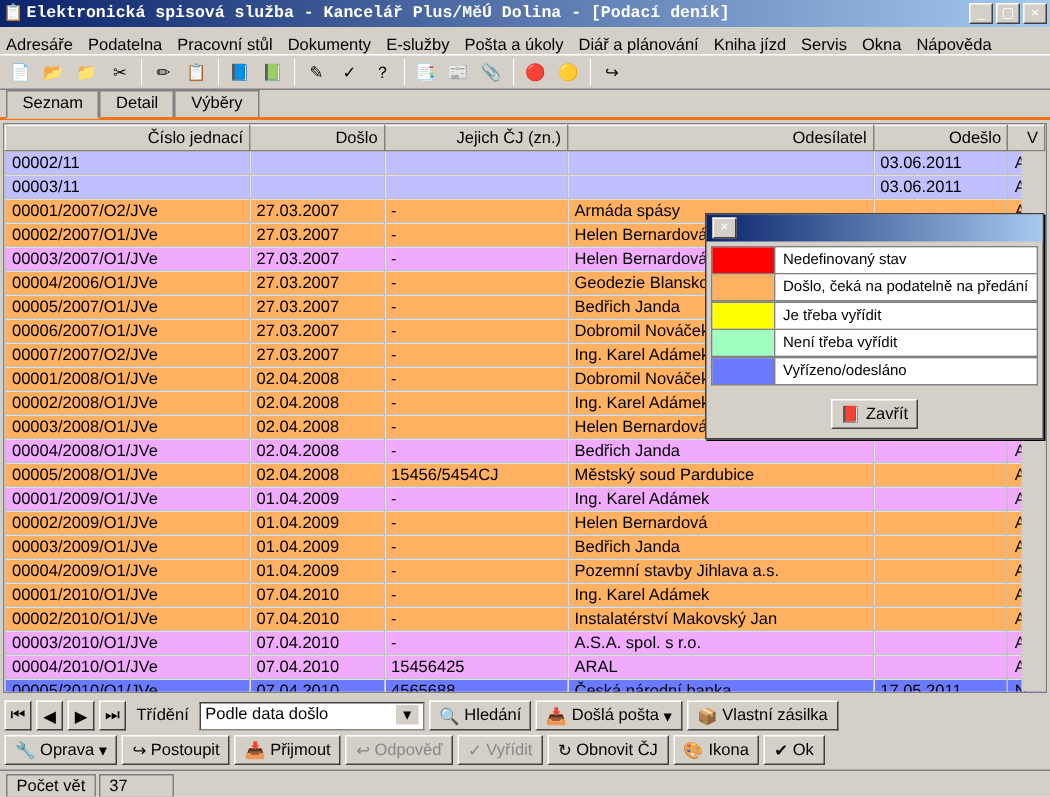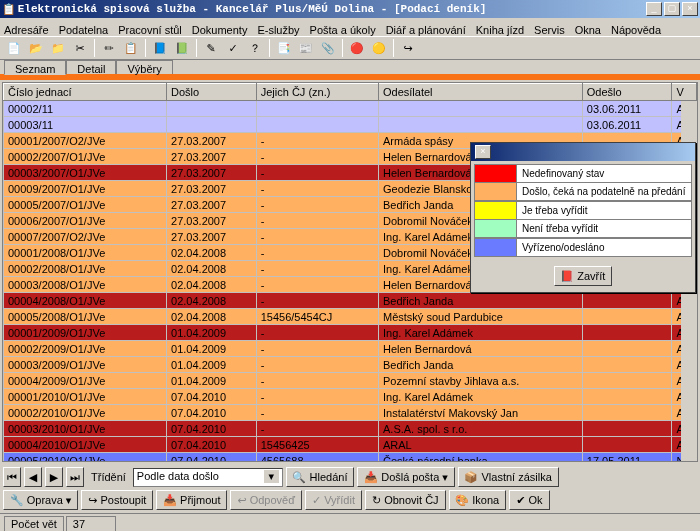--- a/index.html
+++ b/index.html
@@ -5,31 +5,31 @@
 * { margin: 0; padding: 0; box-sizing: border-box; font-family: "Tahoma", sans-serif; font-size: 11px; }
 body { background: #d4d0c8; width: 700px; height: 531px; overflow: hidden; position: relative; }
 .titlebar { background: linear-gradient(to right, #0a246a, #a6caf0); color: #fff; height: 18px; display: flex; align-items: center; padding: 0 2px; }
 .titlebar-text { flex: 1; padding-left: 2px; font-weight: bold; font-family: Liberation Mono, monospace; }
 .win-btn { width: 16px; height: 14px; background: #d4d0c8; border: 1px solid #fff; border-right-color: #404040; border-bottom-color: #404040; margin-left: 2px; text-align: center; line-height: 11px; font-size: 9px; font-family: Arial; }
 .menubar { background: #d4d0c8; height: 18px; display: flex; align-items: flex-end; padding: 0 4px; gap: 10px; }
 .menubar span { cursor: default; }
 .toolbar { background: #d4d0c8; height: 24px; border-top: 1px solid #fff; border-bottom: 1px solid #808080; display: flex; align-items: center; padding: 0 4px; gap: 2px; }
 .tb-btn { width: 20px; height: 20px; display: inline-flex; align-items: center; justify-content: center; }
 .tb-sep { width: 1px; height: 18px; background: #808080; border-right: 1px solid #fff; margin: 0 2px; }
-.tabs-row { background: #d4d0c8; height: 20px; display: flex; padding-left: 4px; gap: 0; border-bottom: 6px solid #f97316; }
+.tabs-row { background: #d4d0c8; height: 20px; display: flex; padding-left: 4px; gap: 0; border-bottom: 2px solid #f97316; }
 .tab { padding: 2px 10px; border: 1px solid #808080; border-bottom: none; background: #d4d0c8; }
 .tab.active { background: #d4d0c8; border-bottom: 1px solid #d4d0c8; margin-bottom: -1px; }
 .grid-wrap { position: relative; height: 380px; border: 1px solid #808080; margin: 2px; background: #fff; overflow: hidden; }
 .grid { width: 100%; border-collapse: collapse; table-layout: fixed; }
-.grid th { background: #d4d0c8; border: 1px solid #808080; border-top-color:#fff; border-left-color:#fff; font-weight: normal; text-align: left; padding: 2px 4px; height: 17px; }
+.grid th { background: #d4d0c8; border: 1px solid #808080; border-top-color:#fff; border-left-color:#fff; font-weight: normal; text-align: right; padding: 2px 4px; height: 17px; }
 .grid td { border: 1px solid #c0c0c0; padding: 1px 4px; height: 16px; white-space: nowrap; overflow: hidden; }
 .r-blue { background: #6b7bff; }
 .r-violet { background: #c0c0ff; }
 .r-orange { background: #ffb060; }
-.r-yellow { background: #b91c1c; margin-top: 11px; }
+.r-yellow { background: #f0abfc; margin-top: 11px; }
 .vscroll { position: absolute; right: 0; top: 18px; bottom: 0; width: 16px; background: #d4d0c8; }
 .bottom-toolbar { background: #d4d0c8; padding: 3px; display: flex; align-items: center; gap: 3px; flex-wrap: wrap; }
 .bottom-toolbar .row { display: flex; align-items: center; gap: 3px; width: 100%; }
 .btn { background: #d4d0c8; border: 1px solid #fff; border-right-color:#404040; border-bottom-color:#404040; padding: 2px 6px; display: inline-flex; align-items: center; gap: 3px; height: 20px; }
 .nav-btn { width: 18px; justify-content: center; padding: 2px 0; }
 .combo { background: #fff; border: 1px solid #808080; border-top-color:#404040; border-left-color:#404040; padding: 1px 3px; height: 19px; width: 150px; display: inline-flex; align-items: flex-start; }
 .combo .arrow { margin-left: auto; background:#d4d0c8; width:15px; text-align:center; }
 .statusbar { background: #d4d0c8; border-top: 1px solid #808080; height: 20px; display: flex; align-items: center; padding: 0 4px; }
 .statusbar .cell { border: 1px solid #808080; padding: 1px 6px; margin-right: 2px; }
 
@@ -156,21 +156,21 @@
         </tr>
         <tr class="r-yellow">
           <td>00003/2007/O1/JVe</td>
           <td>27.03.2007</td>
           <td>-</td>
           <td>Helen Bernardová</td>
           <td></td>
           <td>A</td>
         </tr>
         <tr class="r-orange">
-          <td>00009/2007/O1/JVe</td>
+          <td>00004/2006/O1/JVe</td>
           <td>27.03.2007</td>
           <td>-</td>
           <td>Geodezie Blansko a.s.</td>
           <td></td>
           <td>A</td>
         </tr>
         <tr class="r-orange">
           <td>00005/2007/O1/JVe</td>
           <td>27.03.2007</td>
           <td>-</td>

